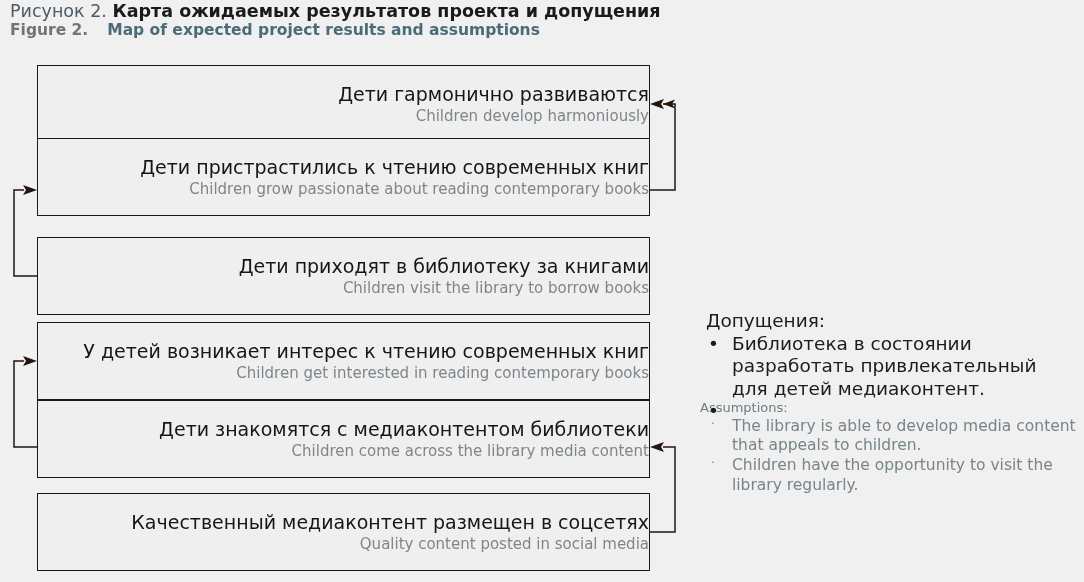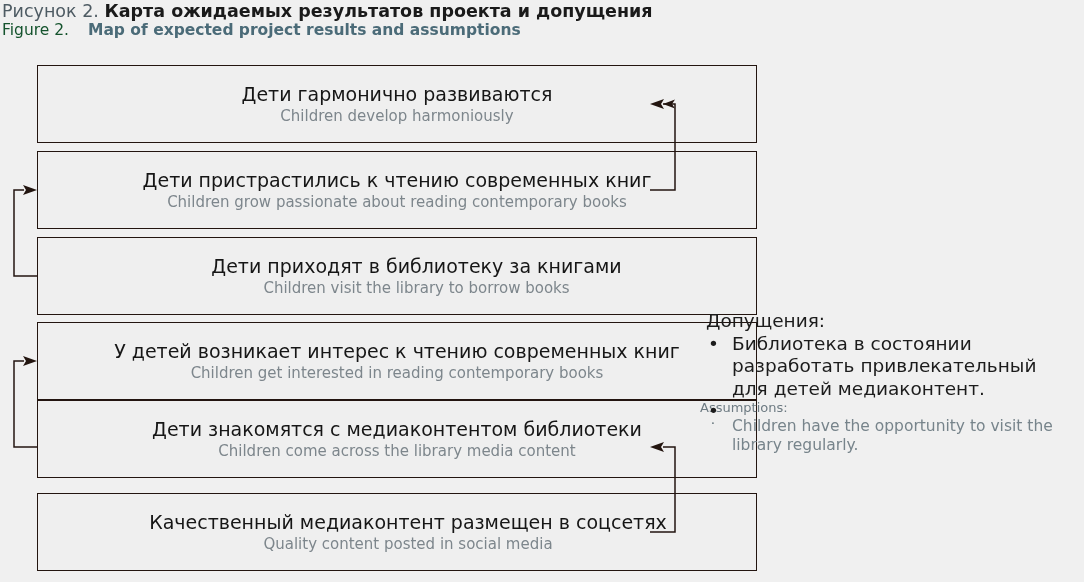--- a/index.html
+++ b/index.html
@@ -12,78 +12,78 @@
     height: 582px;
     position: relative;
     overflow: hidden;
     font-family: "DejaVu Sans", "Liberation Sans", sans-serif;
     -webkit-font-smoothing: antialiased;
   }
 
   
   #caption {
     position: absolute;
-    left: 2px;
+    left: 10px;
     top: 2px;
     width: 760px;
   }
   .cap-line {
     white-space: nowrap;
     line-height: 1.12;
   }
   .cap-ru { font-size: 17.5px; }
   .cap-en { font-size: 15.5px; }
   .cap-ru-label {
     color: #4e5b63;
     font-weight: 400;
   }
   .cap-ru-title {
     color: #1a1a1a;
     font-weight: 700;
   }
   .cap-en-label {
-    color: #14532d;
-    font-weight: 400;
+    color: #737373;
+    font-weight: 700;
   }
   .cap-en-title {
     color: #4b6b78;
     font-weight: 700;
     margin-left: 14px;
   }
 
   
   .flow-box {
     position: absolute;
     left: 37px;
-    width: 720px;
+    width: 613px;
     box-sizing: border-box;
     border: 1.6px solid #231510;
     background: #efefef;
     display: flex;
     flex-direction: column;
-    align-items: center;
+    align-items: flex-end;
     justify-content: center;
   }
   .box-ru {
     font-size: 19px;
     color: #161616;
     line-height: 1.16;
     white-space: nowrap;
   }
   .box-en {
     font-size: 15px;
     color: #7d868c;
     line-height: 1.2;
     white-space: nowrap;
     margin-top: 1px;
   }
 
   
   #box-1 { top: 65px;  height: 78px; }
-  #box-2 { top: 151px; height: 78px; }
+  #box-2 { top: 138px; height: 78px; }
   #box-3 { top: 237px; height: 78px; padding-left: 39px; }
   #box-4 { top: 322px; height: 78px; }
   #box-5 { top: 400px; height: 78px; }
   #box-6 { top: 493px; height: 78px; padding-left: 22px; }
 
   
   #connectors {
     position: absolute;
     left: 0;
     top: 0;
@@ -232,20 +232,21 @@
     <li>
       <span class="bullet">•</span>
     </li>
   </ul>
 
   <div class="asm-head-en">Assumptions:</div>
 
   <ul class="asm-list-en">
     <li>
       <span class="bullet">·</span>
+      <span>The library is able to develop media content that appeals to children.</span>
     </li>
     <li>
       <span class="bullet">·</span>
       <span>Children have the opportunity to visit the library regularly.</span>
     </li>
   </ul>
 
 </div>
 
 </body></html>

